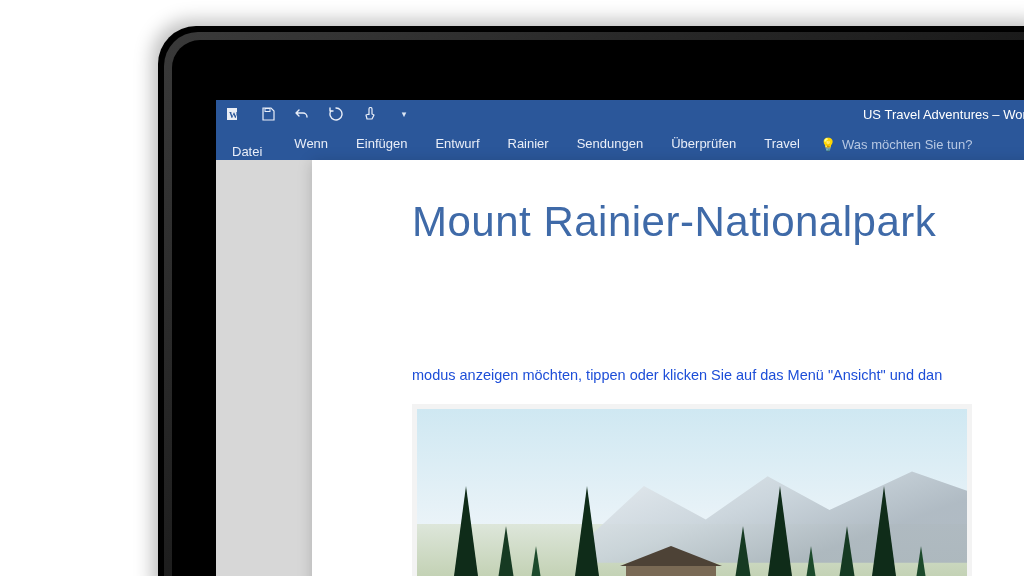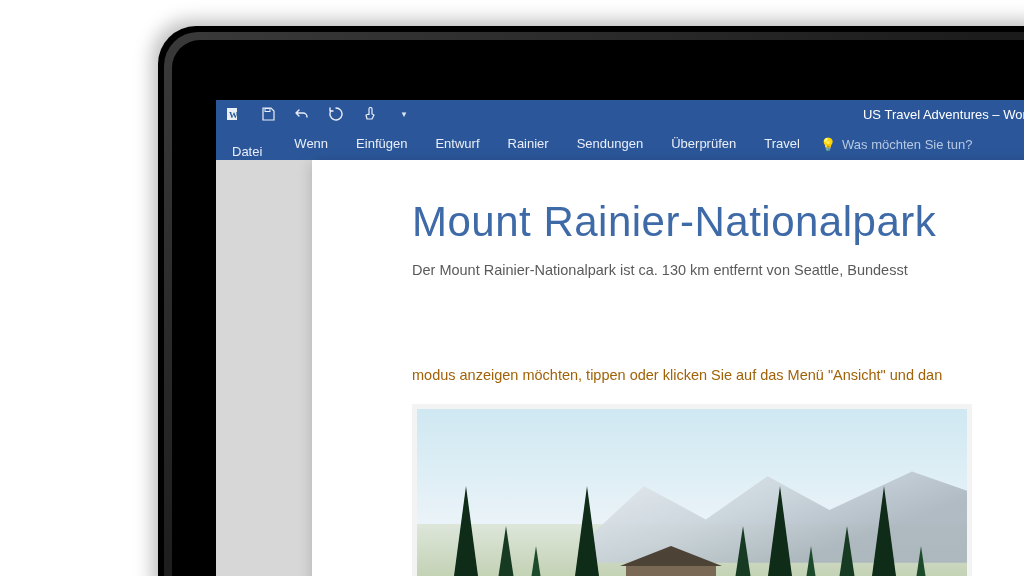--- a/index.html
+++ b/index.html
@@ -69,21 +69,21 @@
   }
   .doc-title{
     font-size:42px; font-weight:300; color:#3f6aa8; letter-spacing:.5px;
     margin-bottom:14px; white-space:nowrap;
     font-family:"Segoe UI Light","Segoe UI",Arial,sans-serif;
   }
   .body-text{
     font-size:14.5px; line-height:1.45; color:#5a5a5a;
     max-width:620px;
   }
-  .body-text .link-like{ color:#a16207; }
+  .body-text .link-like{ color:#1d4ed8; }
 
   
   .photo-frame{
     margin-top:18px; width:560px; height:250px;
     border:5px solid #f3f3f3; background:#dfe6dc;
     position:relative; overflow:hidden;
   }
   .sky{ position:absolute; inset:0;
     background:linear-gradient(to bottom,#cfe8f2 0%, #eaf3f8 48%, #dde6da 48%, #b7c8a3 80%, #8aa079 100%);
   }
@@ -163,21 +163,21 @@
         <div class="tellme">
           <span class="bulb">💡</span>
           <span>Was möchten Sie tun?</span>
         </div>
       </div>
 
       <div class="doc-area">
         <div class="page">
           <div class="doc-title">Mount Rainier-Nationalpark</div>
           <div class="body-text">
-            <span>Der Mount Rainier-Nationalpark ist ca. 130 km entfernt von Seattle, Bundesst</span><br>
+            <br>
             <br>
             <br>
             <br>
             <br>
             <span class="link-like">modus anzeigen möchten, tippen oder klicken Sie auf das Menü "Ansicht" und dan</span>
           </div>
 
           <div class="photo-frame" title="Mount Rainier national park landscape">
             <div class="sky"></div>
             <div class="mountain"></div>

